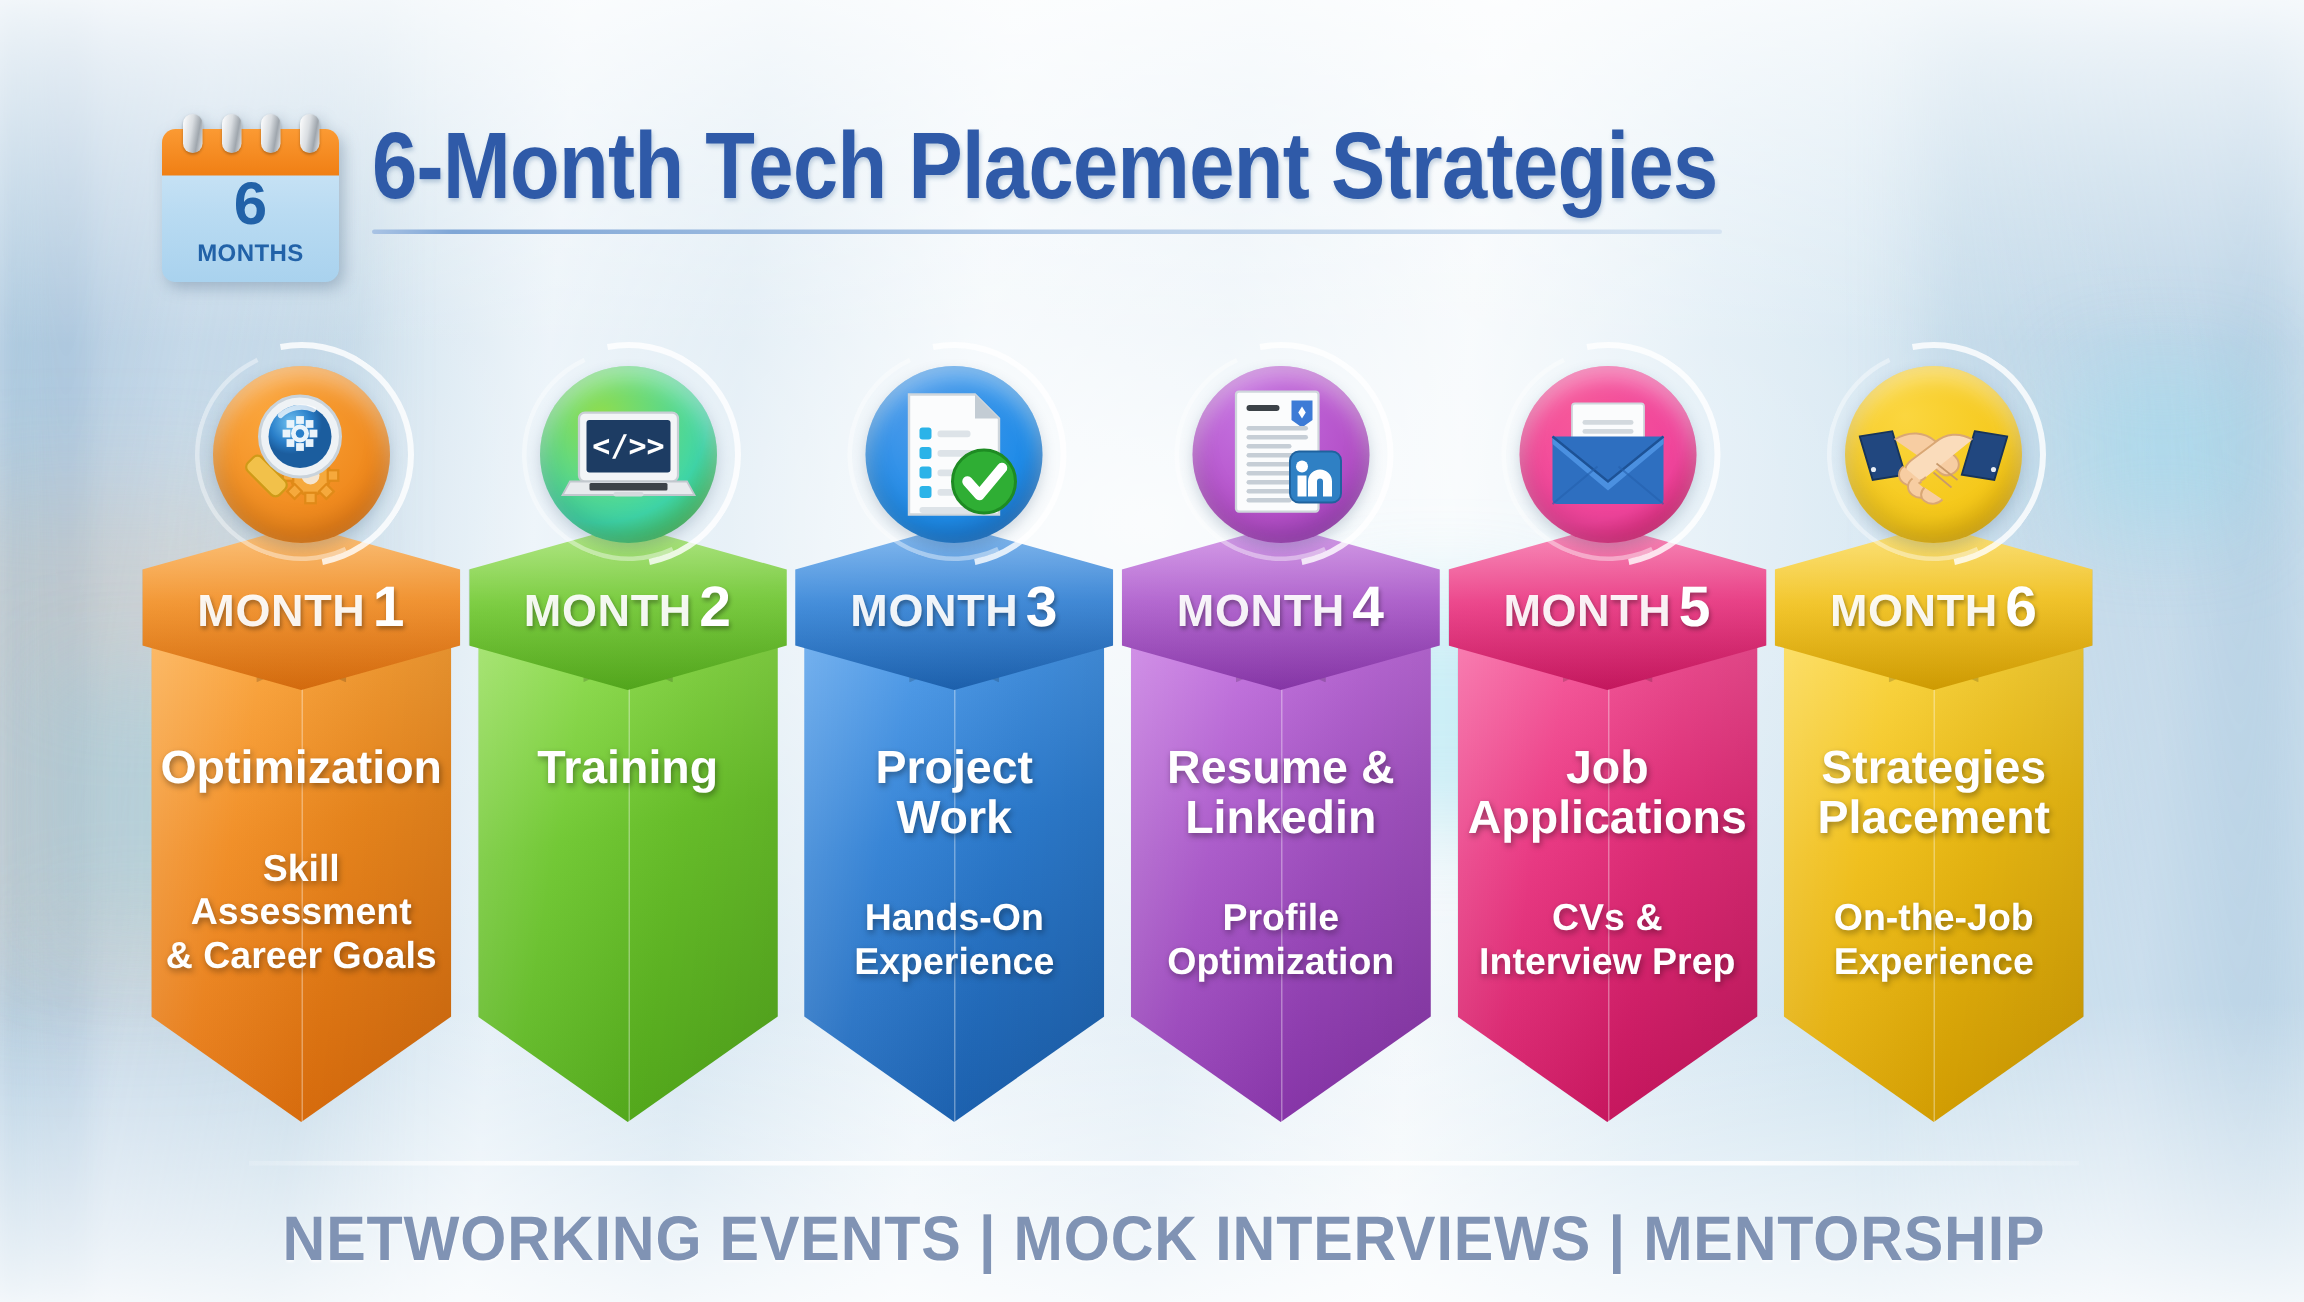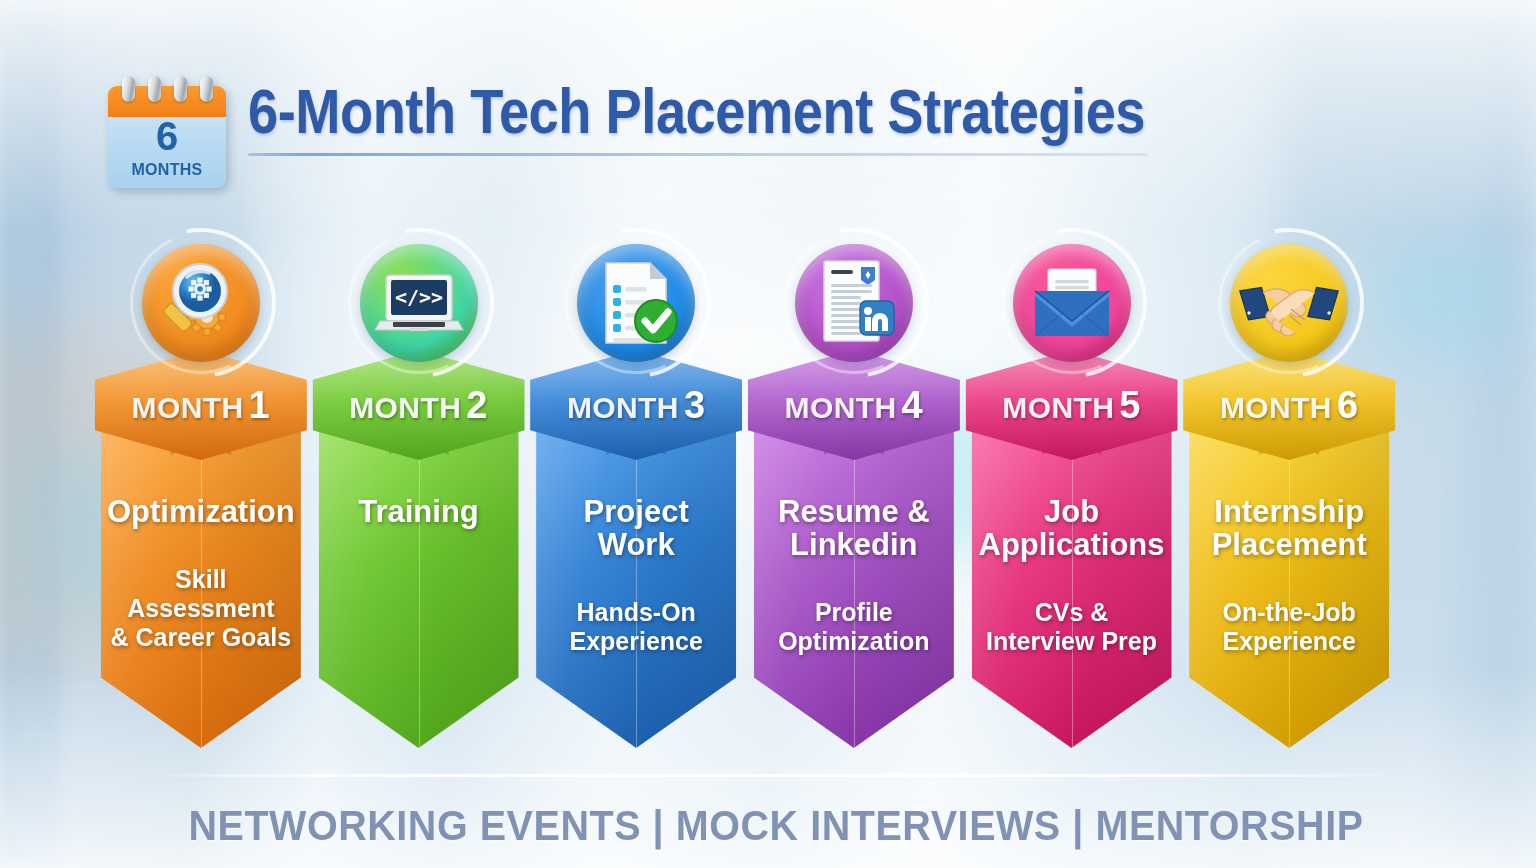--- a/index.html
+++ b/index.html
@@ -540,21 +540,21 @@
       <div class="hex-gloss"></div>
       <div class="hex-txt" style="color:rgba(255,255,255,.93);">
         <span>MONTH</span><span class="num">6</span>
       </div>
     </div>
 
     <div class="ribbon" style="background:linear-gradient(168deg, #FBD63F 0%, #F0BE14 40%, #DAA200 100%);">
       <div class="ribbon-gloss"></div>
       <div class="ribbon-fold"></div>
       <div class="notch"></div>
-      <div class="r-title"><span>Internship</span><br>
+      <div class="r-title"><span>Strategies</span><br>
          <span>Placement</span></div>
       <div class="r-sub">
         <span>On-the-Job</span><br>
         <span>Experience</span>
       </div>
     </div>
       </div>
     </div>
 
   <div class="footer">

